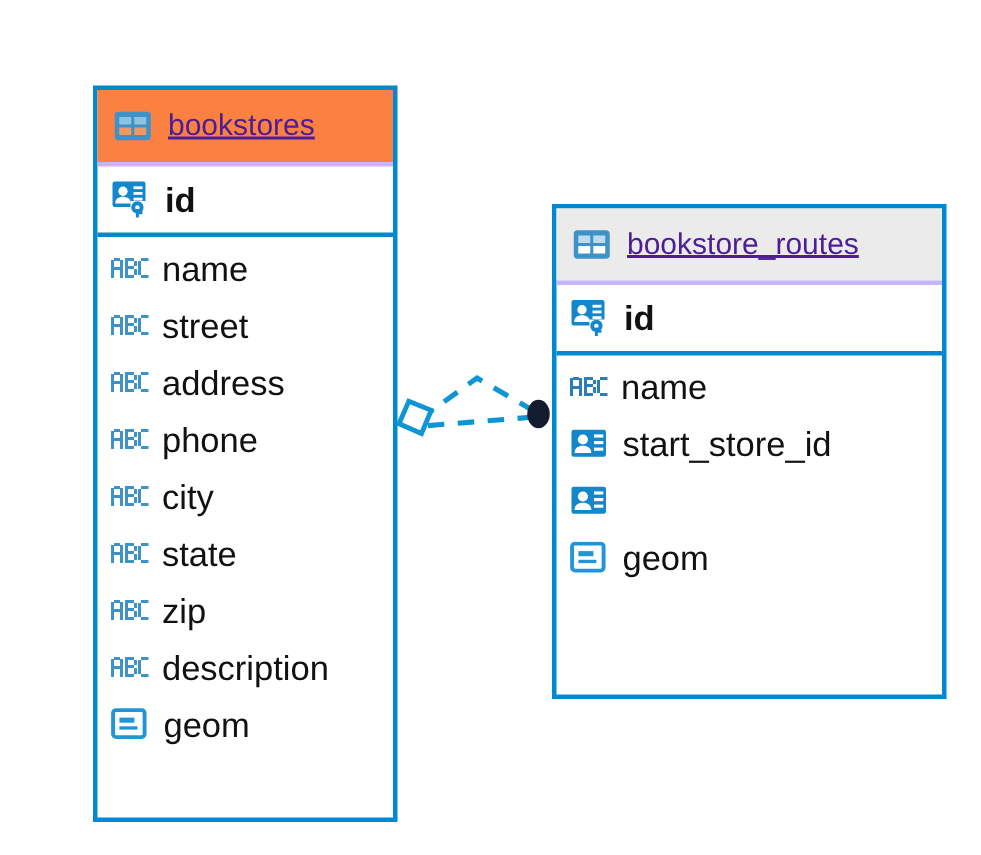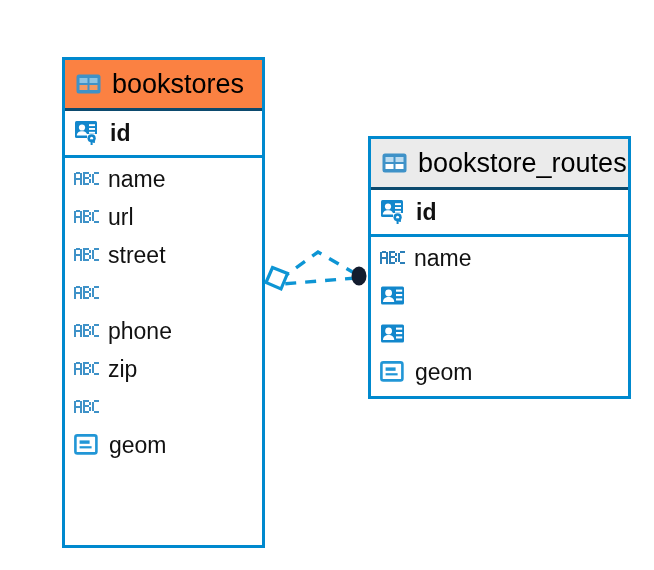--- a/index.html
+++ b/index.html
@@ -33,47 +33,48 @@
     left: 62px;
     top: 57px;
     width: 203px;
     height: 491px;
   }
 
   #entity-bookstore-routes {
     left: 368px;
     top: 136px;
     width: 263px;
-    height: 263px;
+    height: 330px;
   }
 
   .entity-header {
     display: flex;
     align-items: center;
     box-sizing: border-box;
     height: 48px;
     padding-left: 10px;
     gap: 10px;
   }
   .entity-header.accent-orange {
     background: #fb8142;
   }
   .entity-header.accent-grey {
     background: #ebebeb;
   }
   .entity-title {
-    font-size: 27px;
-    color: #000000;
+    font-size: 20px;
+    color: #4c1d95;
     line-height: 1;
     white-space: nowrap;
+    text-decoration: underline;
   }
 
   
   .pk-section {
-    border-top: 3px solid #0c4a6e;
+    border-top: 3px solid #c4b5fd;
     border-bottom: 3px solid #0089ce;
     box-sizing: border-box;
   }
 
   .field-row {
     display: flex;
     align-items: center;
     height: 38px;
     padding-left: 9px;
     gap: 9px;
@@ -171,42 +172,20 @@
                 <rect x="11" y="11" width="4" height="2"></rect>
               <rect x="20" y="0" width="5" height="2"></rect>
                 <rect x="18" y="2" width="2" height="9"></rect>
               <rect x="20" y="11" width="5" height="2"></rect>
             </g>
           </svg>
         </span>
         <span class="field-label">name</span>
       </div>
 
-      <div class="field-row">
-        <span class="icon">
-          <svg width="25" height="14" viewBox="0 0 25 14" shape-rendering="crispEdges">
-            <g fill="#3f92c8">
-              <rect x="0" y="1" width="2" height="12"></rect>
-                <rect x="2" y="0" width="4" height="2"></rect>
-              <rect x="6" y="1" width="2" height="12"></rect>
-                <rect x="2" y="6" width="4" height="2"></rect>
-              <rect x="9" y="0" width="2" height="13"></rect>
-                <rect x="11" y="0" width="4" height="2"></rect>
-              <rect x="15" y="2" width="2" height="3"></rect>
-                <rect x="11" y="5" width="4" height="2"></rect>
-              <rect x="15" y="7" width="2" height="4"></rect>
-                <rect x="11" y="11" width="4" height="2"></rect>
-              <rect x="20" y="0" width="5" height="2"></rect>
-                <rect x="18" y="2" width="2" height="9"></rect>
-              <rect x="20" y="11" width="5" height="2"></rect>
-            </g>
-          </svg>
-        </span>
-        <span class="field-label">url</span>
-      </div>
 
       <div class="field-row">
         <span class="icon">
           <svg width="25" height="14" viewBox="0 0 25 14" shape-rendering="crispEdges">
             <g fill="#3f92c8">
               <rect x="0" y="1" width="2" height="12"></rect>
                 <rect x="2" y="0" width="4" height="2"></rect>
               <rect x="6" y="1" width="2" height="12"></rect>
                 <rect x="2" y="6" width="4" height="2"></rect>
               <rect x="9" y="0" width="2" height="13"></rect>
@@ -237,20 +216,21 @@
               <rect x="15" y="2" width="2" height="3"></rect>
                 <rect x="11" y="5" width="4" height="2"></rect>
               <rect x="15" y="7" width="2" height="4"></rect>
                 <rect x="11" y="11" width="4" height="2"></rect>
               <rect x="20" y="0" width="5" height="2"></rect>
                 <rect x="18" y="2" width="2" height="9"></rect>
               <rect x="20" y="11" width="5" height="2"></rect>
             </g>
           </svg>
         </span>
+        <span class="field-label">address</span>
       </div>
 
       <div class="field-row">
         <span class="icon">
           <svg width="25" height="14" viewBox="0 0 25 14" shape-rendering="crispEdges">
             <g fill="#3f92c8">
               <rect x="0" y="1" width="2" height="12"></rect>
                 <rect x="2" y="0" width="4" height="2"></rect>
               <rect x="6" y="1" width="2" height="12"></rect>
                 <rect x="2" y="6" width="4" height="2"></rect>
@@ -262,21 +242,65 @@
                 <rect x="11" y="11" width="4" height="2"></rect>
               <rect x="20" y="0" width="5" height="2"></rect>
                 <rect x="18" y="2" width="2" height="9"></rect>
               <rect x="20" y="11" width="5" height="2"></rect>
             </g>
           </svg>
         </span>
         <span class="field-label">phone</span>
       </div>
 
-
+      <div class="field-row">
+        <span class="icon">
+          <svg width="25" height="14" viewBox="0 0 25 14" shape-rendering="crispEdges">
+            <g fill="#3f92c8">
+              <rect x="0" y="1" width="2" height="12"></rect>
+                <rect x="2" y="0" width="4" height="2"></rect>
+              <rect x="6" y="1" width="2" height="12"></rect>
+                <rect x="2" y="6" width="4" height="2"></rect>
+              <rect x="9" y="0" width="2" height="13"></rect>
+                <rect x="11" y="0" width="4" height="2"></rect>
+              <rect x="15" y="2" width="2" height="3"></rect>
+                <rect x="11" y="5" width="4" height="2"></rect>
+              <rect x="15" y="7" width="2" height="4"></rect>
+                <rect x="11" y="11" width="4" height="2"></rect>
+              <rect x="20" y="0" width="5" height="2"></rect>
+                <rect x="18" y="2" width="2" height="9"></rect>
+              <rect x="20" y="11" width="5" height="2"></rect>
+            </g>
+          </svg>
+        </span>
+        <span class="field-label">city</span>
+      </div>
+
+      <div class="field-row">
+        <span class="icon">
+          <svg width="25" height="14" viewBox="0 0 25 14" shape-rendering="crispEdges">
+            <g fill="#3f92c8">
+              <rect x="0" y="1" width="2" height="12"></rect>
+                <rect x="2" y="0" width="4" height="2"></rect>
+              <rect x="6" y="1" width="2" height="12"></rect>
+                <rect x="2" y="6" width="4" height="2"></rect>
+              <rect x="9" y="0" width="2" height="13"></rect>
+                <rect x="11" y="0" width="4" height="2"></rect>
+              <rect x="15" y="2" width="2" height="3"></rect>
+                <rect x="11" y="5" width="4" height="2"></rect>
+              <rect x="15" y="7" width="2" height="4"></rect>
+                <rect x="11" y="11" width="4" height="2"></rect>
+              <rect x="20" y="0" width="5" height="2"></rect>
+                <rect x="18" y="2" width="2" height="9"></rect>
+              <rect x="20" y="11" width="5" height="2"></rect>
+            </g>
+          </svg>
+        </span>
+        <span class="field-label">state</span>
+      </div>
 
       <div class="field-row">
         <span class="icon">
           <svg width="25" height="14" viewBox="0 0 25 14" shape-rendering="crispEdges">
             <g fill="#3f92c8">
               <rect x="0" y="1" width="2" height="12"></rect>
                 <rect x="2" y="0" width="4" height="2"></rect>
               <rect x="6" y="1" width="2" height="12"></rect>
                 <rect x="2" y="6" width="4" height="2"></rect>
               <rect x="9" y="0" width="2" height="13"></rect>
@@ -307,20 +331,21 @@
               <rect x="15" y="2" width="2" height="3"></rect>
                 <rect x="11" y="5" width="4" height="2"></rect>
               <rect x="15" y="7" width="2" height="4"></rect>
                 <rect x="11" y="11" width="4" height="2"></rect>
               <rect x="20" y="0" width="5" height="2"></rect>
                 <rect x="18" y="2" width="2" height="9"></rect>
               <rect x="20" y="11" width="5" height="2"></rect>
             </g>
           </svg>
         </span>
+        <span class="field-label">description</span>
       </div>
 
       <div class="field-row">
         <span class="icon">
           <svg width="26" height="22" viewBox="0 0 26 22">
             <rect x="1.4" y="1.4" width="21" height="18" rx="2" fill="#ffffff" stroke="#2196d6" stroke-width="2.6"></rect>
             <rect x="5.6" y="6.4" width="10" height="3.4" fill="#2196d6"></rect>
             <rect x="5.6" y="12.2" width="12" height="2.2" fill="#2196d6"></rect>
           </svg>
         </span>
@@ -395,20 +420,21 @@
         <span class="icon">
           <svg width="26" height="22" viewBox="0 0 26 22">
             <rect x="1" y="1.5" width="23" height="18" rx="1.5" fill="#1287cc"></rect>
             <circle cx="8.6" cy="8" r="3.4" fill="#ffffff"></circle>
             <path d="M3 17c0-3.3 2.5-4.9 5.6-4.9s5.6 1.6 5.6 4.9z" fill="#ffffff"></path>
             <rect x="16" y="4.6" width="6.2" height="2.1" fill="#ffffff"></rect>
             <rect x="16" y="9" width="6.2" height="2.1" fill="#ffffff"></rect>
             <rect x="16" y="13.4" width="6.2" height="2.1" fill="#ffffff"></rect>
           </svg>
         </span>
+        <span class="field-label">start_store_id</span>
       </div>
 
       <div class="field-row">
         <span class="icon">
           <svg width="26" height="22" viewBox="0 0 26 22">
             <rect x="1" y="1.5" width="23" height="18" rx="1.5" fill="#1287cc"></rect>
             <circle cx="8.6" cy="8" r="3.4" fill="#ffffff"></circle>
             <path d="M3 17c0-3.3 2.5-4.9 5.6-4.9s5.6 1.6 5.6 4.9z" fill="#ffffff"></path>
             <rect x="16" y="4.6" width="6.2" height="2.1" fill="#ffffff"></rect>
             <rect x="16" y="9" width="6.2" height="2.1" fill="#ffffff"></rect>

